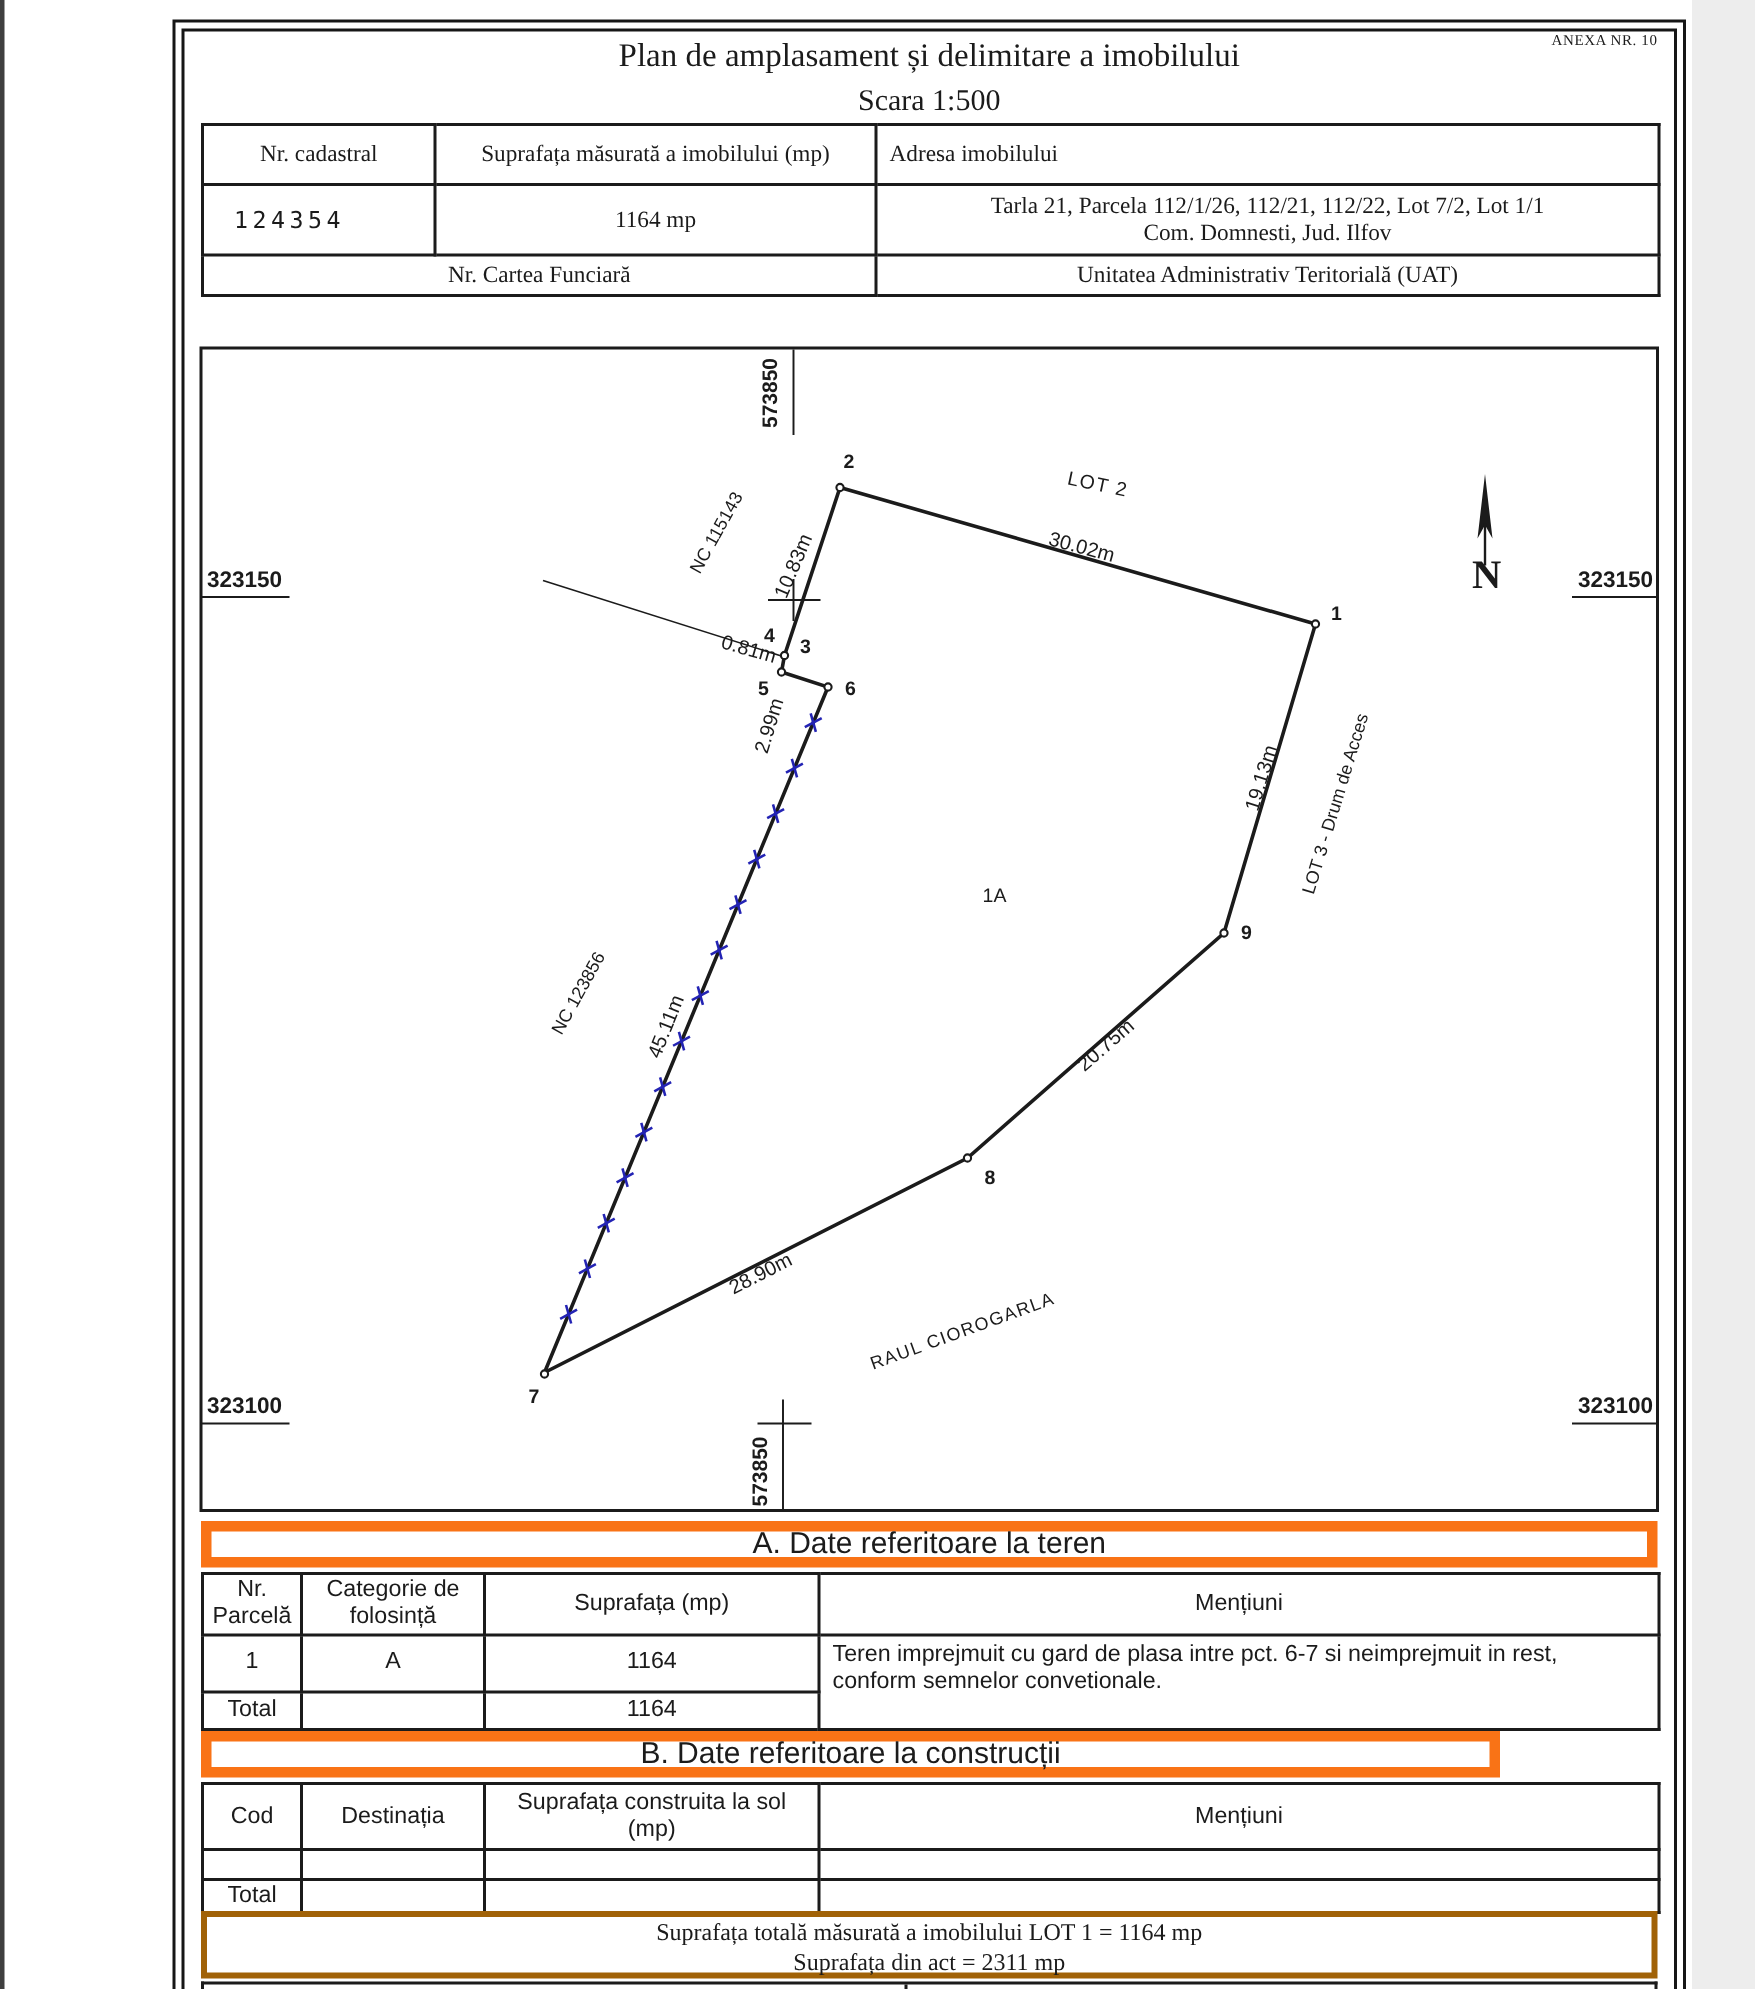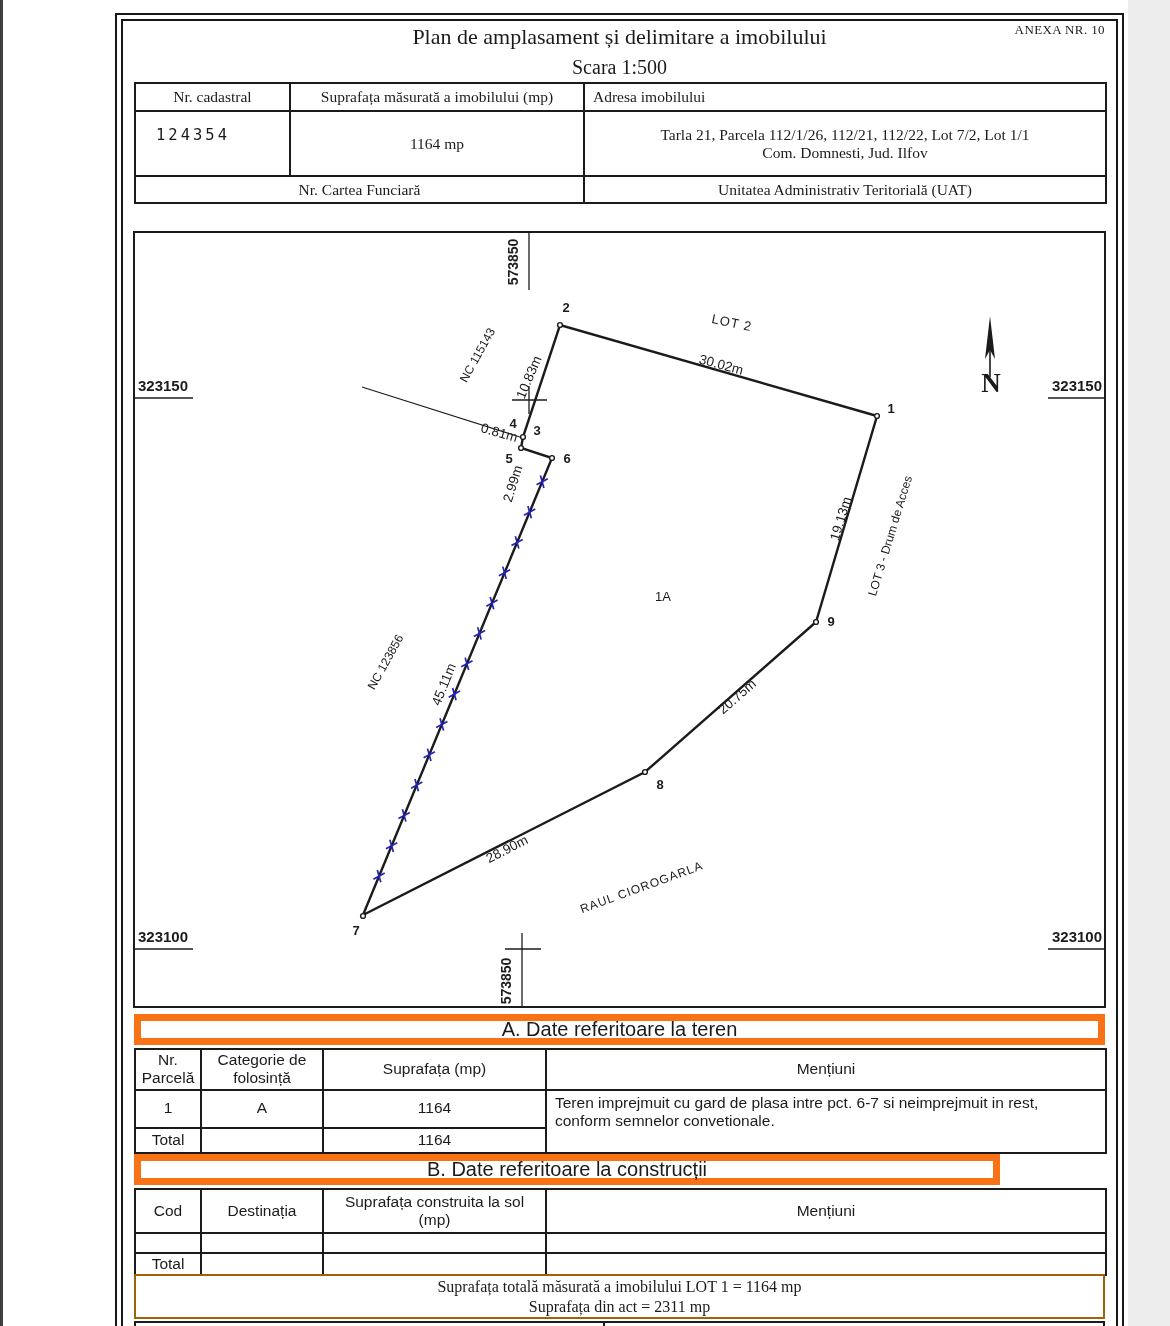--- a/index.html
+++ b/index.html
@@ -5,21 +5,21 @@
   * { margin:0; padding:0; box-sizing:border-box; }
   html,body { width:1170px; height:1326px; overflow:hidden; background:#ffffff;
               font-family:"Liberation Serif", serif; color:#1b1b1b; }
   .abs { position:absolute; }
   #left-strip { left:0; top:0; width:3px; height:1326px; background:#3f3f3f; }
   #right-chrome { left:1128px; top:0; width:42px; height:1326px; background:#ededed; }
   .page-border { border:2px solid #161616; background:transparent; }
   #page-border-outer { left:115px; top:13px; width:1009px; height:1400px; }
   #page-border-inner { left:121px; top:19px; width:997px; height:1400px; }
 
-  #anexa { left:880px; top:22px; width:225px; text-align:right; font-size:13px; letter-spacing:.4px; }
+  #anexa { left:880px; top:22px; width:225px; text-align:right; font-size:10px; letter-spacing:.4px; }
   #doc-title { left:134px; top:24px; width:971px; text-align:center; font-size:22px; }
   #doc-scale { left:134px; top:56px; width:971px; text-align:center; font-size:20px; }
 
   table { border-collapse:collapse; table-layout:fixed; }
   td { border:2px solid #1b1b1b; overflow:hidden; }
 
   #header-table { left:134px; top:82px; }
   #header-table td { font-size:15.5px; text-align:center; vertical-align:middle; padding:1px 4px; }
   .cad-num { font-family:"DejaVu Sans Mono", monospace; letter-spacing:3px; font-size:15px;
              text-align:left !important; padding-left:20px !important; vertical-align:top !important; padding-top:14px !important; }
@@ -29,21 +29,21 @@
   .sec-bar { border:7px solid #f97316; text-align:center;
              font-family:"Liberation Sans", sans-serif; font-size:20px; background:#fff;
              display:flex; align-items:center; justify-content:center; }
   .sans-table td { font-family:"Liberation Sans", sans-serif; font-size:15.5px;
                    text-align:center; vertical-align:middle; line-height:1.18; padding:1px 3px; }
   #sectionA-bar { left:134px; top:1014px; width:971px; height:31px; }
   #sectionA-table { left:134px; top:1048px; }
   .mentiuni-cell { text-align:left !important; vertical-align:top !important; padding:3px 8px !important; }
   #sectionB-bar { left:134px; top:1154px; width:866px; height:31px; }
   #sectionB-table { left:134px; top:1188px; }
-  #totals-box { left:134px; top:1274px; width:971px; height:45px; border:2px solid #a16207;
+  #totals-box { left:134px; top:1274px; width:971px; height:45px; border:4px solid #a16207;
                 text-align:center; font-size:16px; line-height:20px; padding-top:1px; }
   #partial-row { left:134px; top:1321px; width:971px; height:14px;
                  border-top:2px solid #1b1b1b; border-left:2px solid #1b1b1b; border-right:2px solid #1b1b1b; }
   #partial-divider { left:467px; top:0; width:2px; height:100%; background:#1b1b1b; }
 </style>
 </head>
 <body>
 
 <div class="abs" id="left-strip"></div>
 <div class="abs" id="right-chrome">
@@ -57,26 +57,26 @@
 <div class="abs" id="doc-title">Plan de amplasament și delimitare a imobilului</div>
 <div class="abs" id="doc-scale">Scara 1:500</div>
 
 <table class="abs" id="header-table">
   <colgroup>
       <col style="width:155px">
       <col style="width:294px">
       <col style="width:522px">
     </colgroup>
   <tbody>
-      <tr style="height:28px">
+      <tr style="height:40px">
     <td>Nr. cadastral</td>
     <td>Suprafața măsurată a imobilului (mp)</td>
     <td style="text-align:left; padding-left:8px;">Adresa imobilului</td>
   </tr>
-  <tr style="height:65px">
+  <tr style="height:47px">
     <td class="cad-num">124354</td>
     <td>1164 mp</td>
     <td>
       <div>Tarla 21, Parcela 112/1/26, 112/21, 112/22, Lot 7/2, Lot 1/1</div>
       <div>Com. Domnesti, Jud. Ilfov</div>
     </td>
   </tr>
   <tr style="height:27px">
     <td colspan="2">Nr. Cartea Funciară</td>
     <td>Unitatea Administrativ Teritorială (UAT)</td>

